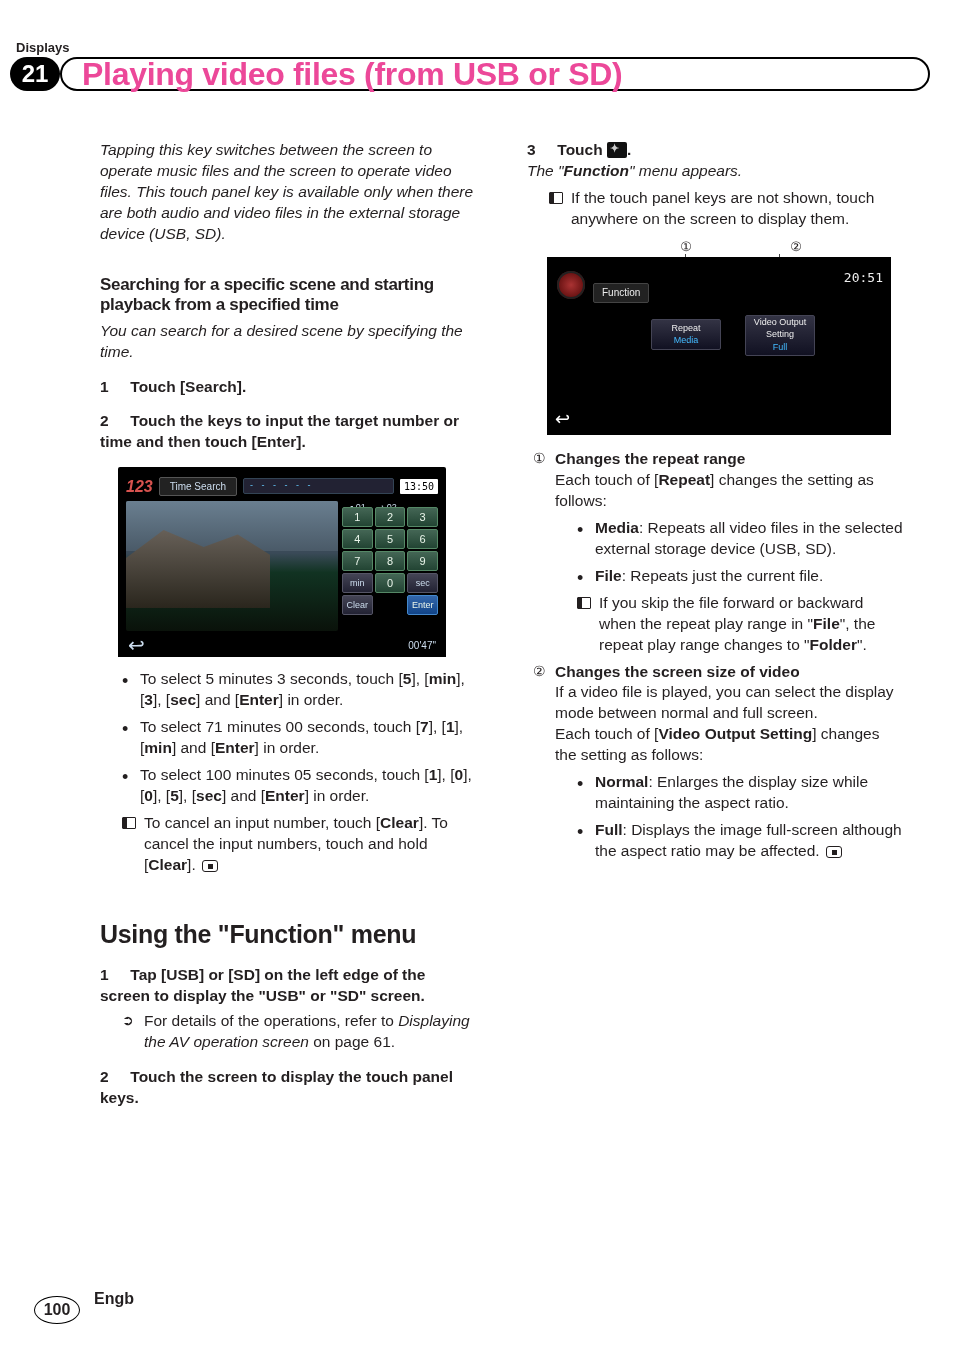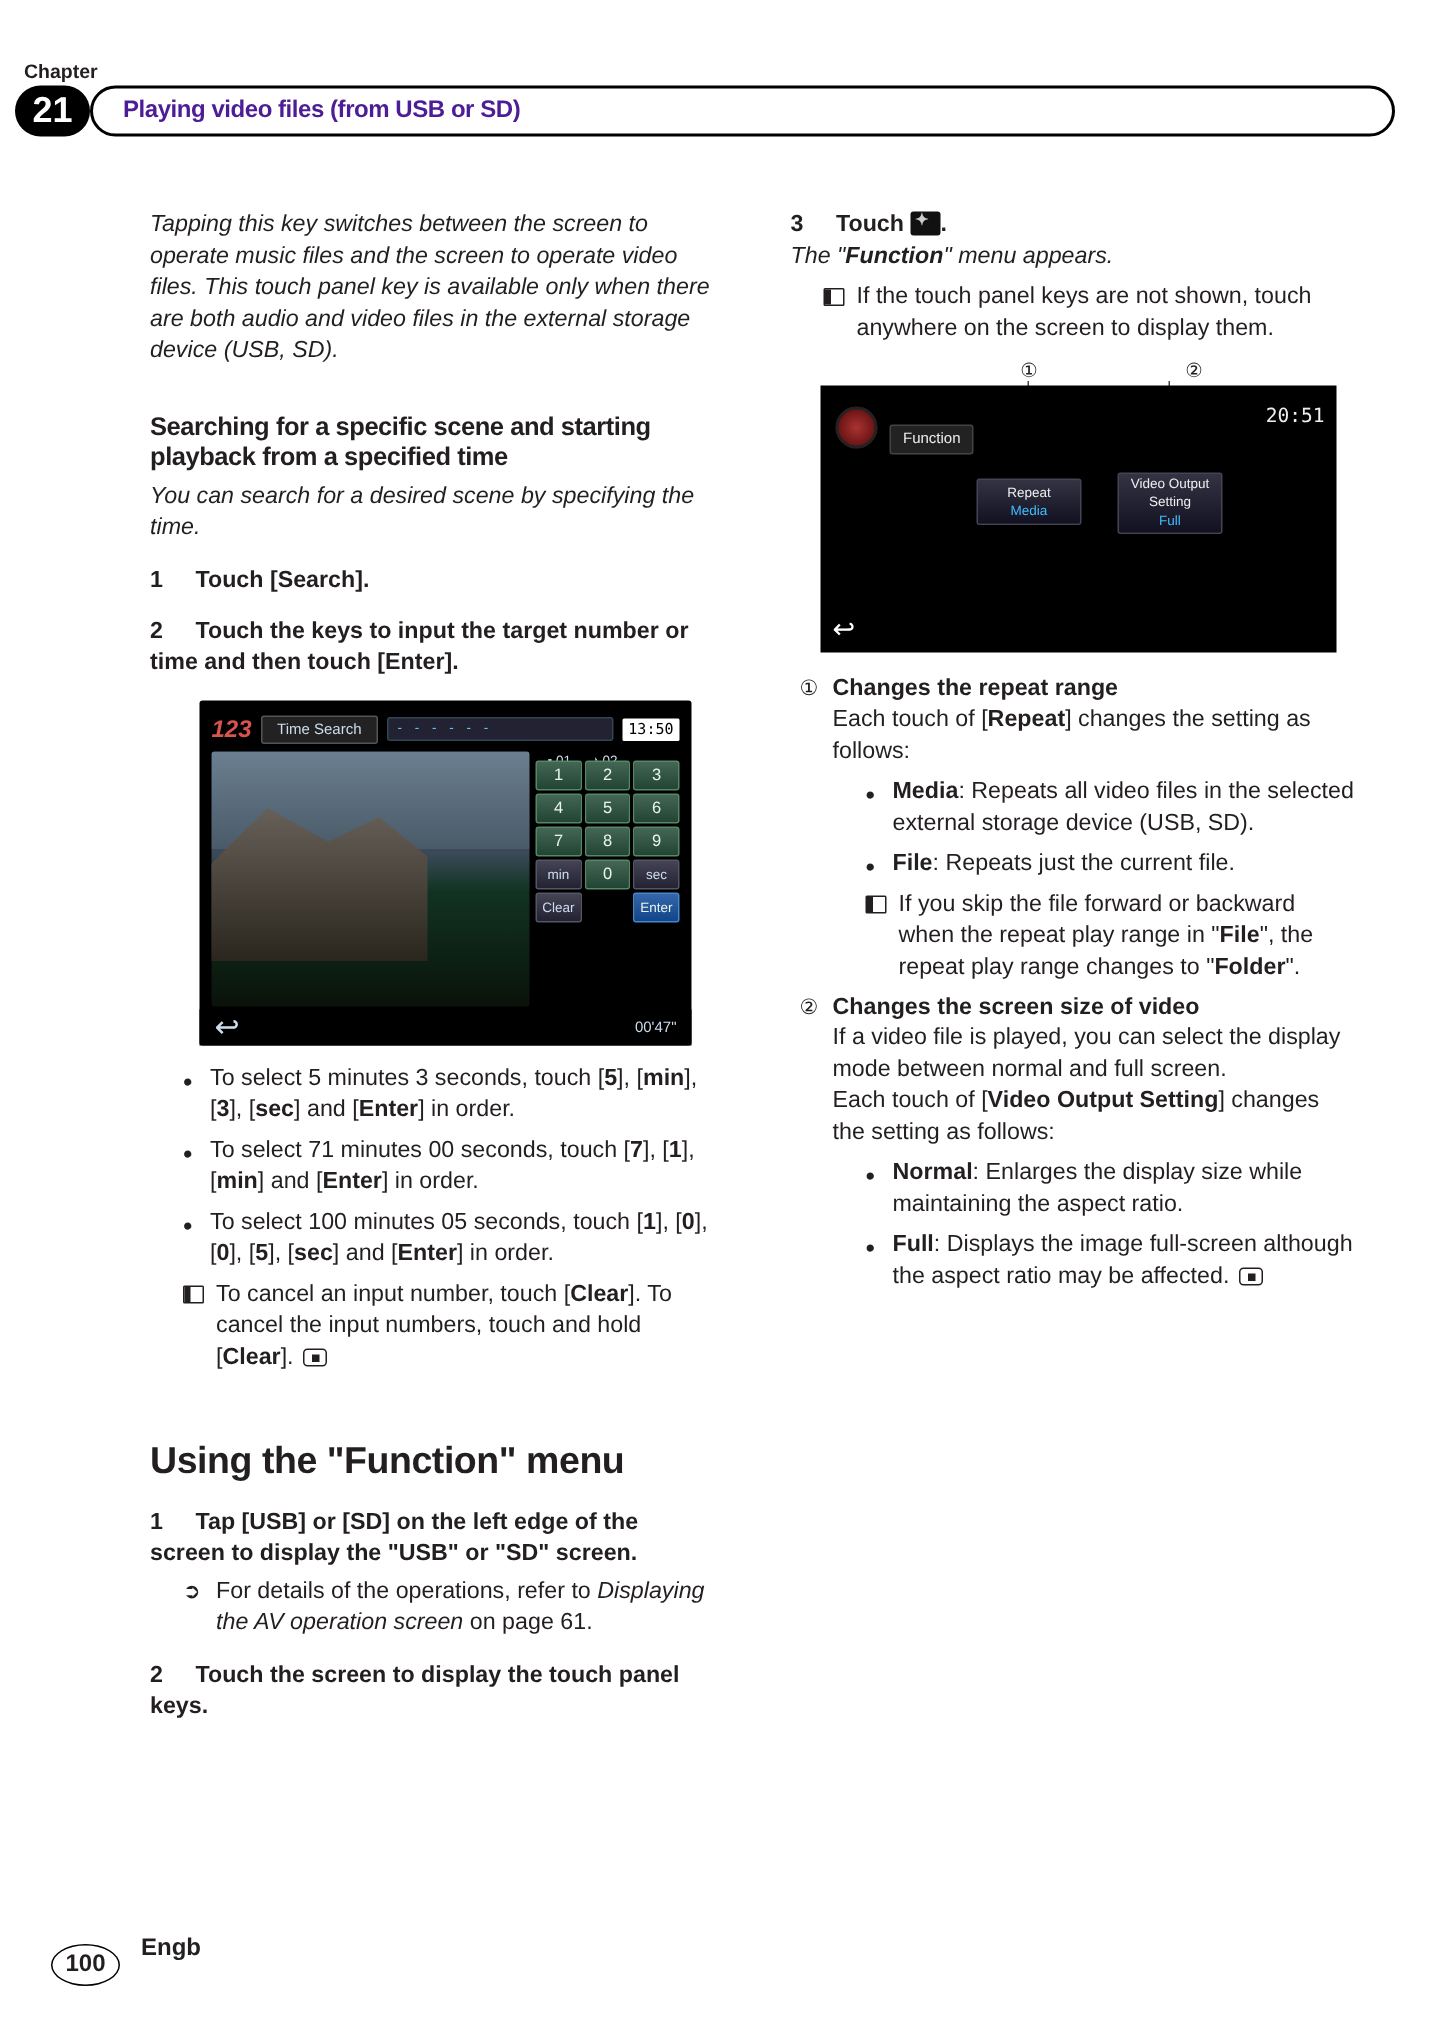--- a/index.html
+++ b/index.html
@@ -40,23 +40,23 @@
     position: absolute;
     top: 57px;
     left: 60px;
     right: 24px;
     height: 34px;
     border: 2px solid #000;
     border-radius: 17px;
     display: flex;
     align-items: center;
     padding-left: 20px;
-    font-size: 16px;
-    font-weight: bold;
-    color: #4c1d95;
+    font-size: 32px;
+    font-weight: bold;
+    color: #ec4899;
     letter-spacing: -0.3px;
   }
   .columns {
     position: absolute;
     top: 140px;
     left: 100px;
     right: 50px;
     display: flex;
     gap: 50px;
   }
@@ -112,22 +112,22 @@
   }
   .wrench-icon::after {
     content: "✦"; color: #ccc; position: absolute; left: 3px; top: -1px; font-size: 11px;
   }
   .circled { display: inline-block; width: 18px; text-align: center; }
   .italic { font-style: italic; }
   .fig1 {
     margin: 14px 0 12px 18px;
   }
   .fig1-shell {
-    width: 328px; height: 230px; background: #000; border-radius: 2px;
-    position: relative; color: #fff; font-size: 11px; margin-left: 15px;
+    width: 328px; height: 190px; background: #000; border-radius: 2px;
+    position: relative; color: #fff; font-size: 11px;
   }
   .fig1-topbar {
     position: absolute; top: 8px; left: 8px; right: 8px; height: 22px;
     display: flex; align-items: center; gap: 6px;
   }
   .fig1-logo { font-style: italic; color: #d9534f; font-weight: bold; font-size: 16px; }
   .fig1-ts {
     background: #222; border: 1px solid #555; border-radius: 2px; padding: 2px 10px;
     color: #cde; font-size: 10px;
   }
@@ -222,21 +222,21 @@
   .engb { font-weight: bold; font-size: 16px; }
   .li-head { font-weight: bold; }
   .numlist { list-style: none; margin: 6px 0 0 6px; padding: 0; }
   .numlist > li { position: relative; padding-left: 22px; margin-bottom: 6px; }
   .numlist > li > .circnum { position: absolute; left: 0; top: 0; font-size: 14px; }
   .sub-ul { margin-top:4px; }
 </style>
 </head>
 <body>
 
-<div class="top-label">Chapter</div>
+<div class="top-label">Displays</div>
 <div class="chapnum">21</div>
 <div class="title-banner">Playing video files (from USB or SD)</div>
 
 <div class="columns">
 
   <div class="col">
     <p class="body">Tapping this key switches between the screen to operate music files and the screen to operate video files. This touch panel key is available only when there are both audio and video files in the external storage device (USB, SD).</p>
 
     <h2 class="section">Searching for a specific scene and starting playback from a specified time</h2>
     <p class="body">You can search for a desired scene by specifying the time.</p>

